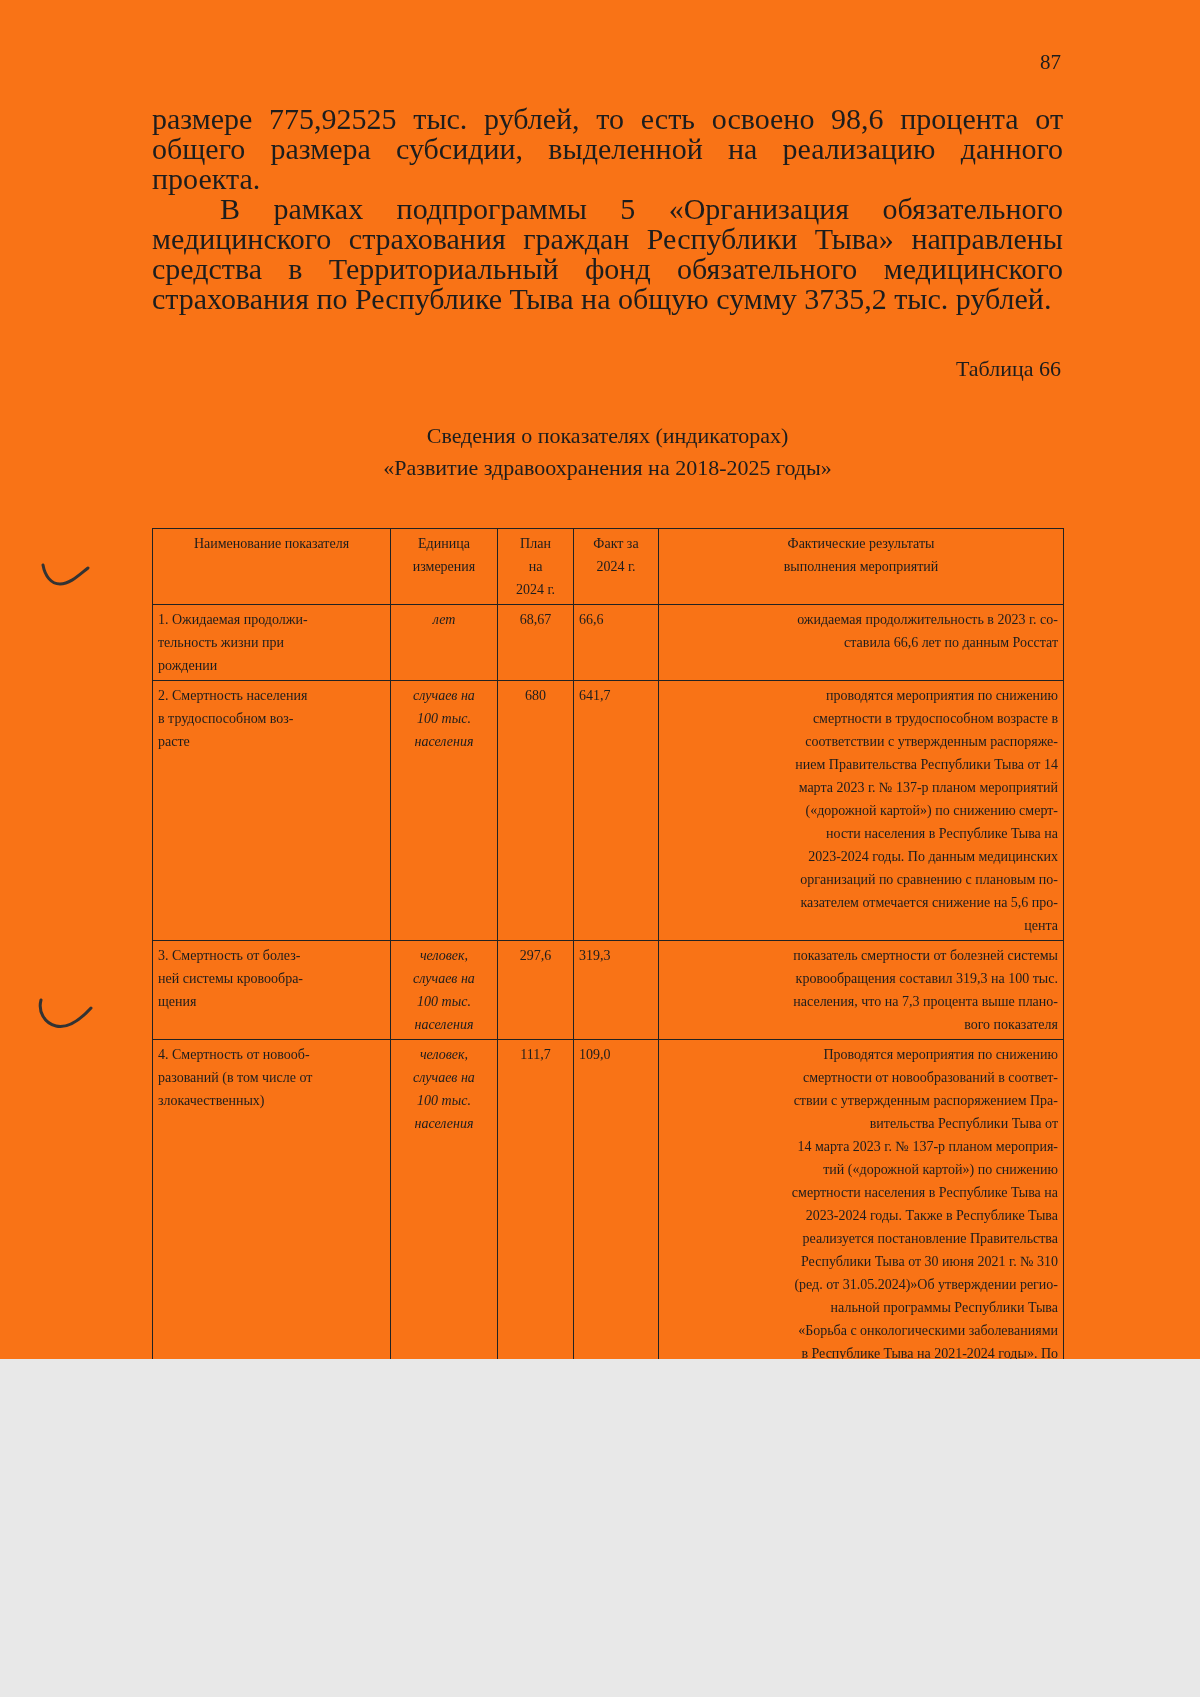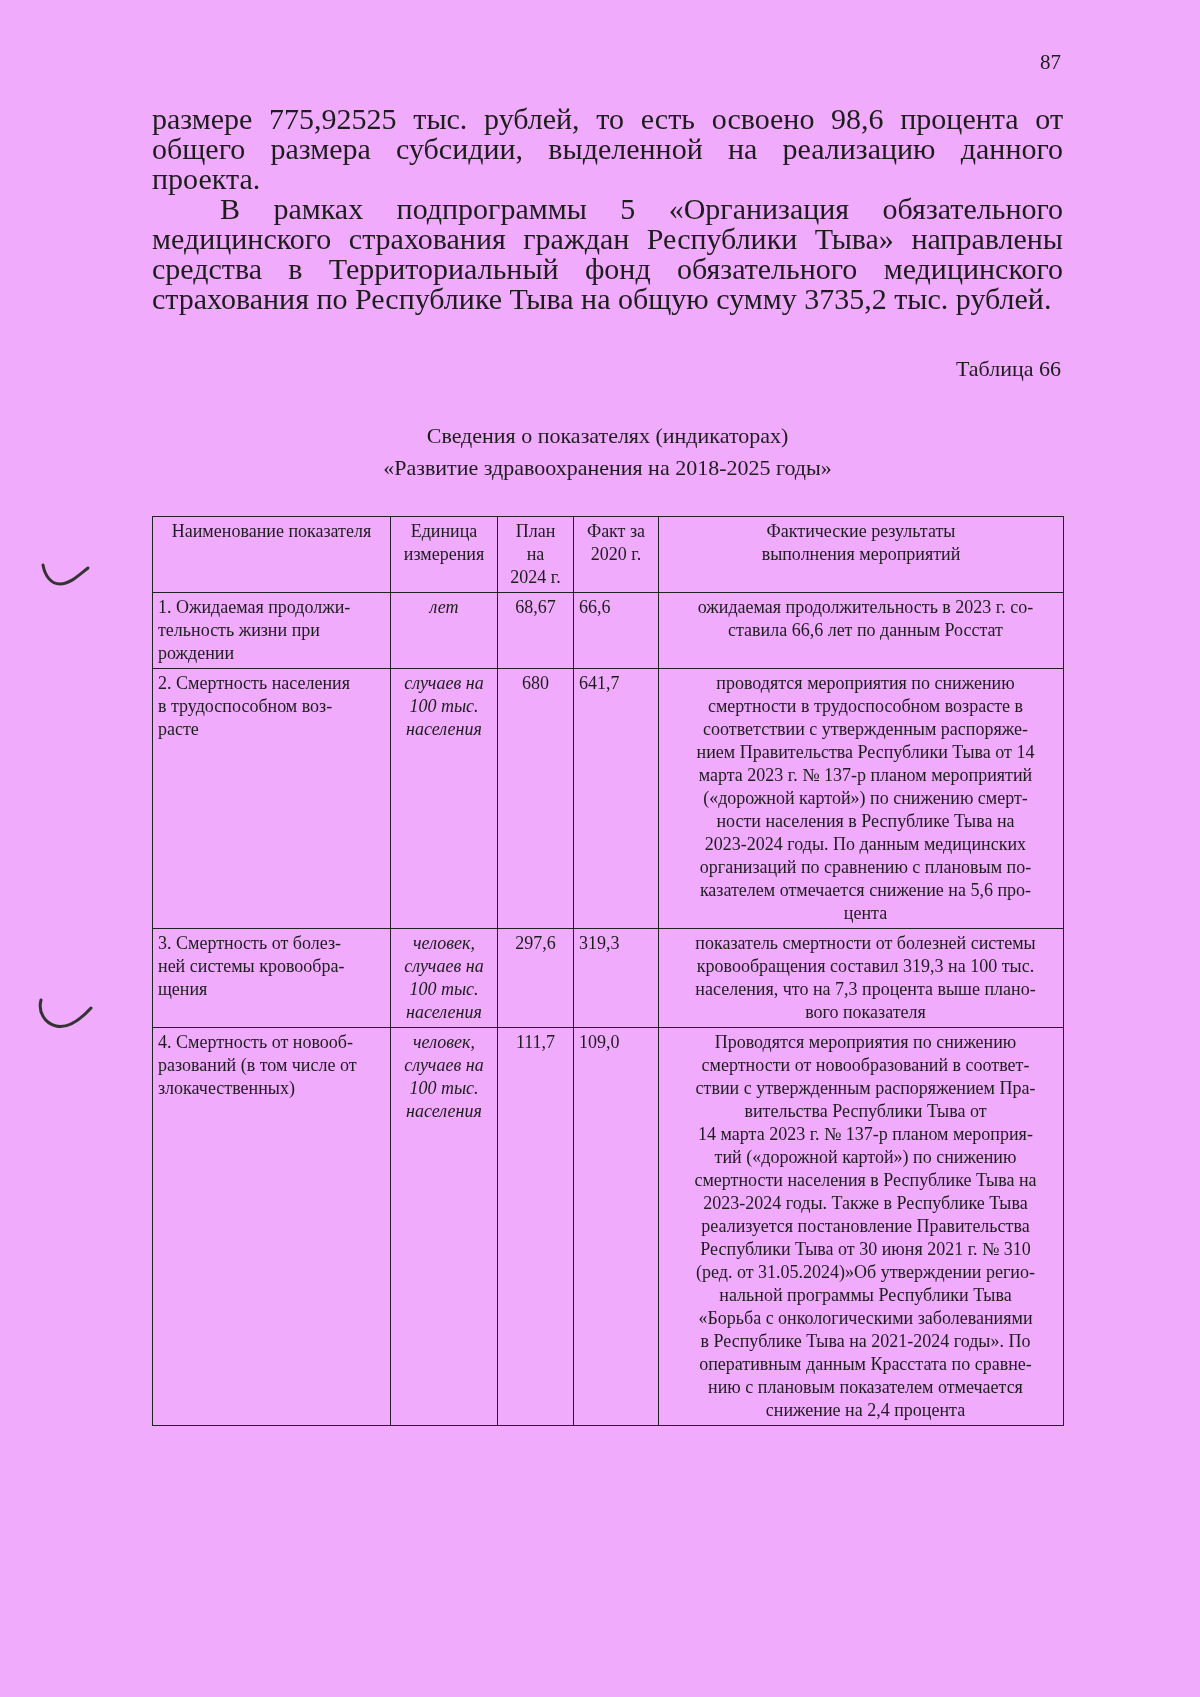--- a/index.html
+++ b/index.html
@@ -1,22 +1,22 @@
 <!DOCTYPE html>
 <html><head>
 <meta charset="utf-8">
 <style>
   * { margin: 0; padding: 0; box-sizing: border-box; }
   html, body { background: #e8e8e8; }
   .page {
     position: relative;
     width: 1200px;
-    height: 1697px;
+    height: 1359px;
     margin: 0 auto;
-    background: #f0abfc;
+    background: #f97316;
     color: #1d1d1d;
     font-family: "Liberation Serif", "DejaVu Serif", serif;
     overflow: hidden;
   }
   .content {
     position: absolute;
     left: 152px;
     top: 50px;
     width: 911px;
   }
@@ -40,44 +40,44 @@
     text-align: right;
     padding-right: 2px;
   }
   .doc-title {
     margin-top: 38px;
     font-size: 22px;
     line-height: 32px;
     text-align: center;
   }
   .data-table {
-    margin-top: 32px;
+    margin-top: 44px;
     border-collapse: collapse;
     table-layout: fixed;
     width: 911px;
-    font-size: 18px;
+    font-size: 14px;
     line-height: 23px;
     color: #1d1d1d;
   }
   .data-table th, .data-table td {
     border: 1.6px solid #222222;
     vertical-align: top;
     padding: 3px 5px;
     white-space: pre-line;
     overflow: hidden;
   }
   .data-table th {
     font-weight: normal;
     text-align: center;
   }
   td.c0 { text-align: left; }
   td.c1 { text-align: center; font-style: italic; }
   td.c2 { text-align: center; }
   td.c3 { text-align: left; }
-  td.c4 { text-align: center; padding-left: 14px; }
+  td.c4 { text-align: right; padding-left: 14px; }
   .mark { position: absolute; }
 </style>
 </head>
 <body>
 
 <div class="page">
 
   <svg class="mark" style="left:38px; top:558px;" width="54" height="34" viewBox="0 0 54 34">
     <path d="M5 7 C 7 18, 13 26, 22 26 C 32 26, 41 17, 50 10" fill="none" stroke="#333333" stroke-width="3" stroke-linecap="round"></path>
   </svg>
@@ -110,21 +110,21 @@
       </colgroup>
       <thead>
         <tr>
           <th>Наименование показателя</th>
           <th>Единица
 измерения</th>
           <th>План
 на
 2024 г.</th>
           <th>Факт за
-2020 г.</th>
+2024 г.</th>
           <th>Фактические результаты
 выполнения мероприятий</th>
         </tr>
       </thead>
       <tbody>
         <tr>
           <td class="c0">1. Ожидаемая продолжи-
 тельность жизни при
 рождении</td>
           <td class="c1">лет</td>

